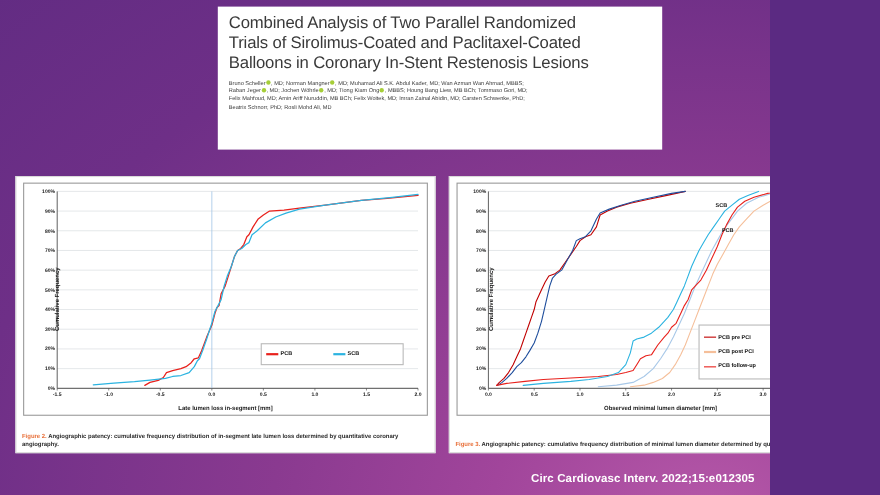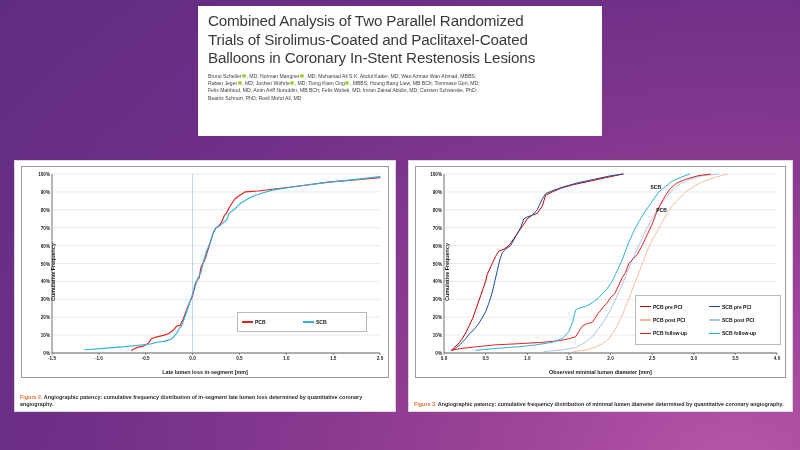--- a/index.html
+++ b/index.html
@@ -3,21 +3,21 @@
 <meta charset="utf-8">
 <title>Slide</title>
 <style>
   html,body{margin:0;padding:0;}
   body{
     width:800px;height:450px;overflow:hidden;
     font-family:"Liberation Sans",sans-serif;
     background:#5b2a82;
   }
   #slide{
-    position:relative;width:800px;height:450px;
+    position:relative;width:700px;height:450px;
     background:
       radial-gradient(ellipse 1100px 800px at 92% 104%, #b558a8 0%, #a1459b 18%, #8a3a90 36%, #6e2f87 62%, #5a2a80 100%);
     overflow:hidden;
   }
   
   #title-card{
     position:absolute;left:198px;top:6px;width:404px;height:130px;
     background:#ffffff;
     padding:6px 8px 4px 10px;
     box-sizing:border-box;
@@ -215,14 +215,15 @@
               <span class="legend-swatch" style="background: rgb(43, 179, 224);"></span>
               <span class="legend-label">SCB follow-up</span>
             </div>
           </div></div>
     </div>
     <div class="caption">
       <span class="figlabel">Figure 3.</span><span> Angiographic patency: cumulative frequency distribution of minimal lumen diameter determined by quantitative coronary angiography.</span>
     </div>
   </div>
 
+  <div id="footer">Circ Cardiovasc Interv. 2022;15:e012305</div>
 
 </div>
 
 </body></html>

